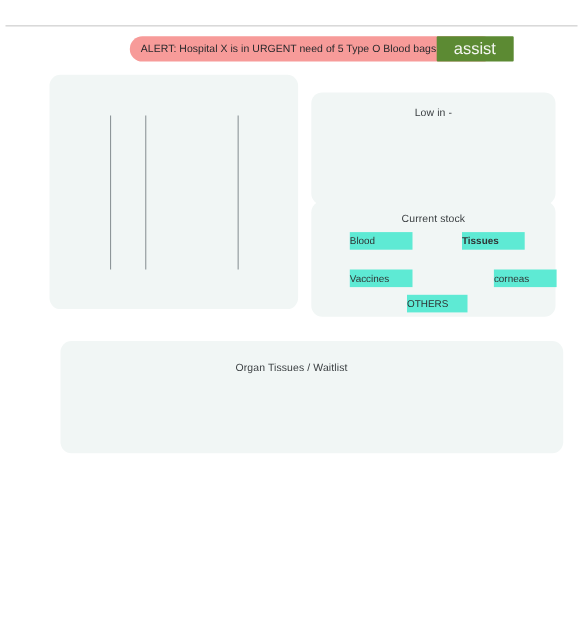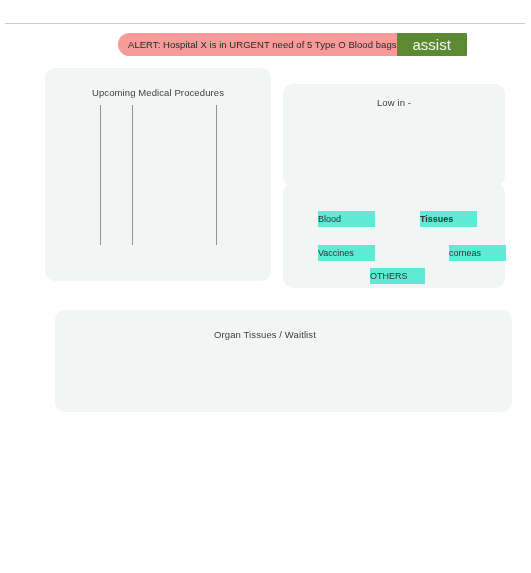--- a/index.html
+++ b/index.html
@@ -165,37 +165,37 @@
 <body>
 
 <div class="top-rule"></div>
 
 <div class="alert-bar">
   <span class="alert-text">ALERT: Hospital X is in URGENT need of 5 Type O Blood bags</span>
   <button class="assist-button">assist</button>
 </div>
 
 <div class="panel" id="panel-procedures">
-  <div class="panel-title">Upcoming Medical Procedures</div>
 
   <div class="proc-table">
     <div class="proc-divider div-1"></div>
     <div class="proc-divider div-2"></div>
     <div class="proc-divider div-3"></div>
 
 
     <div class="proc-body"></div>
   </div>
 </div>
 
 <div class="panel" id="panel-lowin">
   <div class="panel-title">Low in -</div>
 </div>
 
 <div class="panel" id="panel-stock">
+  <div class="panel-title">Current stock</div>
 
   <div class="chip" id="chip-blood">Blood</div>
   <div class="chip" id="chip-tissues">Tissues</div>
   <div class="chip" id="chip-vaccines">Vaccines</div>
   <div class="chip" id="chip-corneas">corneas</div>
   <div class="chip" id="chip-others">OTHERS</div>
 </div>
 
 <div class="panel" id="panel-organ">
   <div class="panel-title">Organ Tissues / Waitlist</div>

